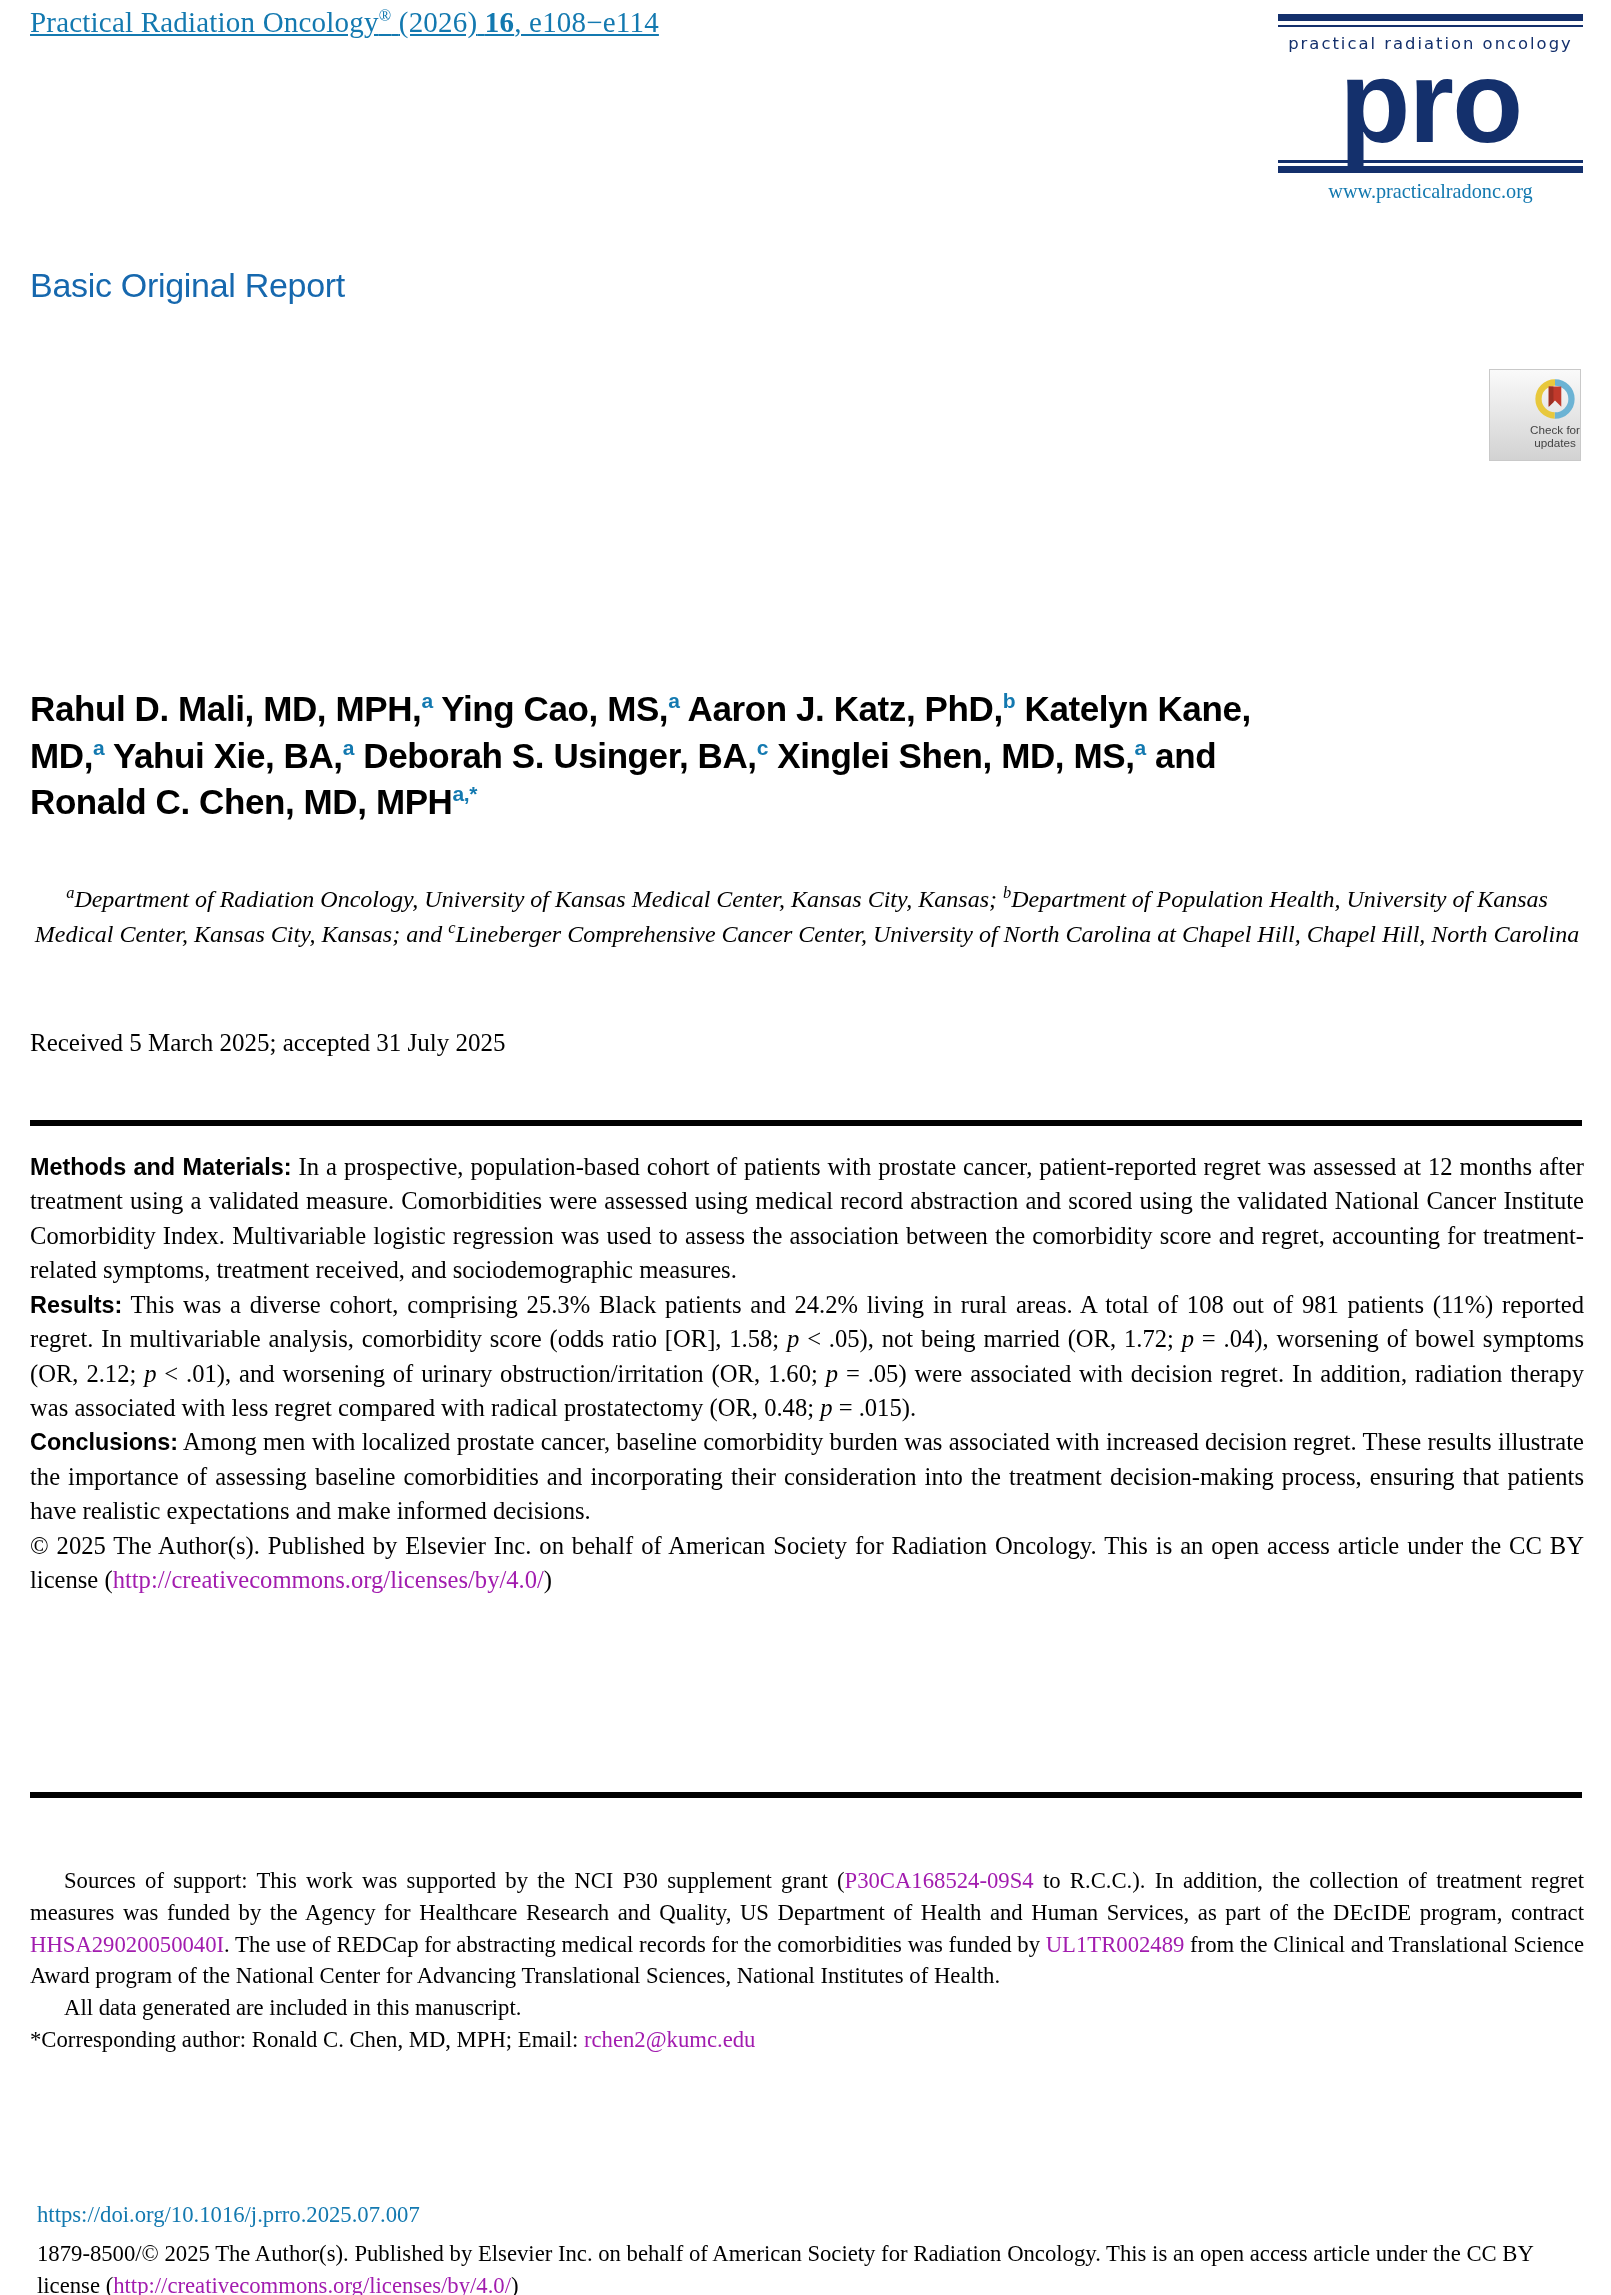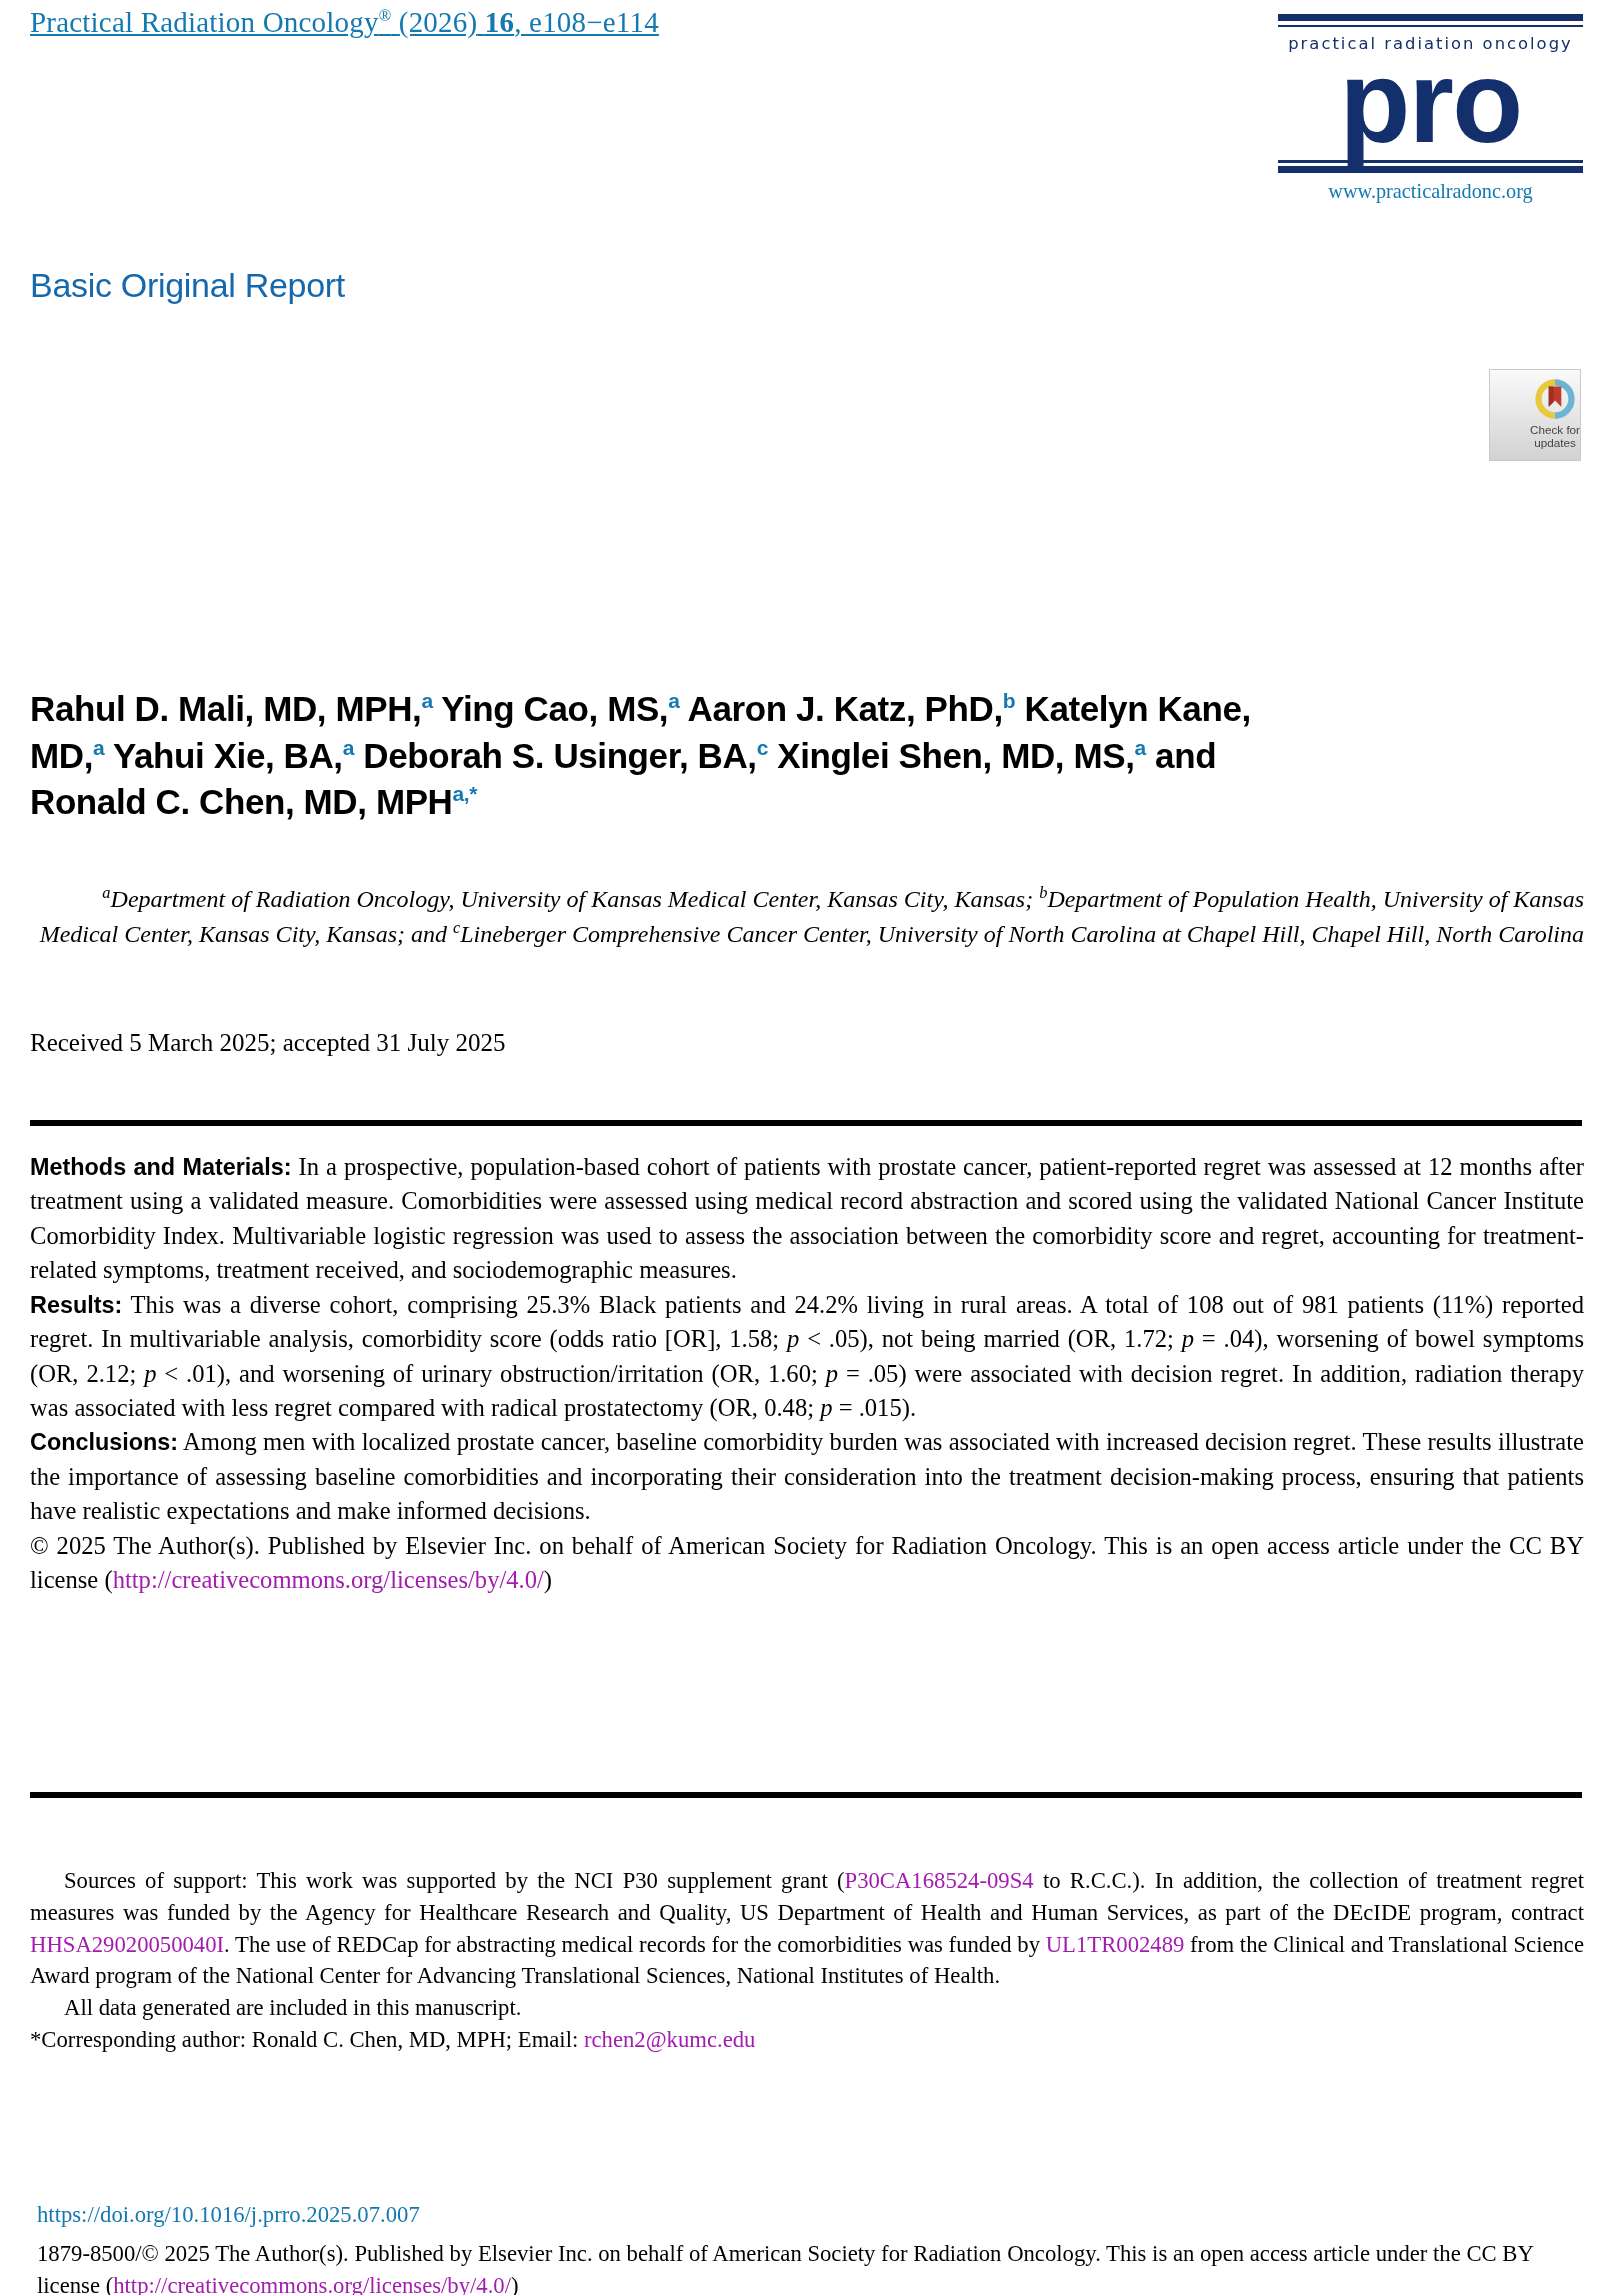--- a/index.html
+++ b/index.html
@@ -159,21 +159,21 @@
   
   .affil {
     position: absolute;
     top: 881px;
     left: 30px;
     width: 1554px;
     font-family: "Liberation Serif", serif;
     font-style: italic;
     font-size: 24px;
     line-height: 1.42;
-    text-align: right;
+    text-align: center;
   }
   .affil sup { font-size: 16.4px; vertical-align: super; font-style: italic; }
 
   
   .received {
     position: absolute;
     top: 1029px;
     left: 30px;
     font-family: "Liberation Serif", serif;
     font-size: 25px;

